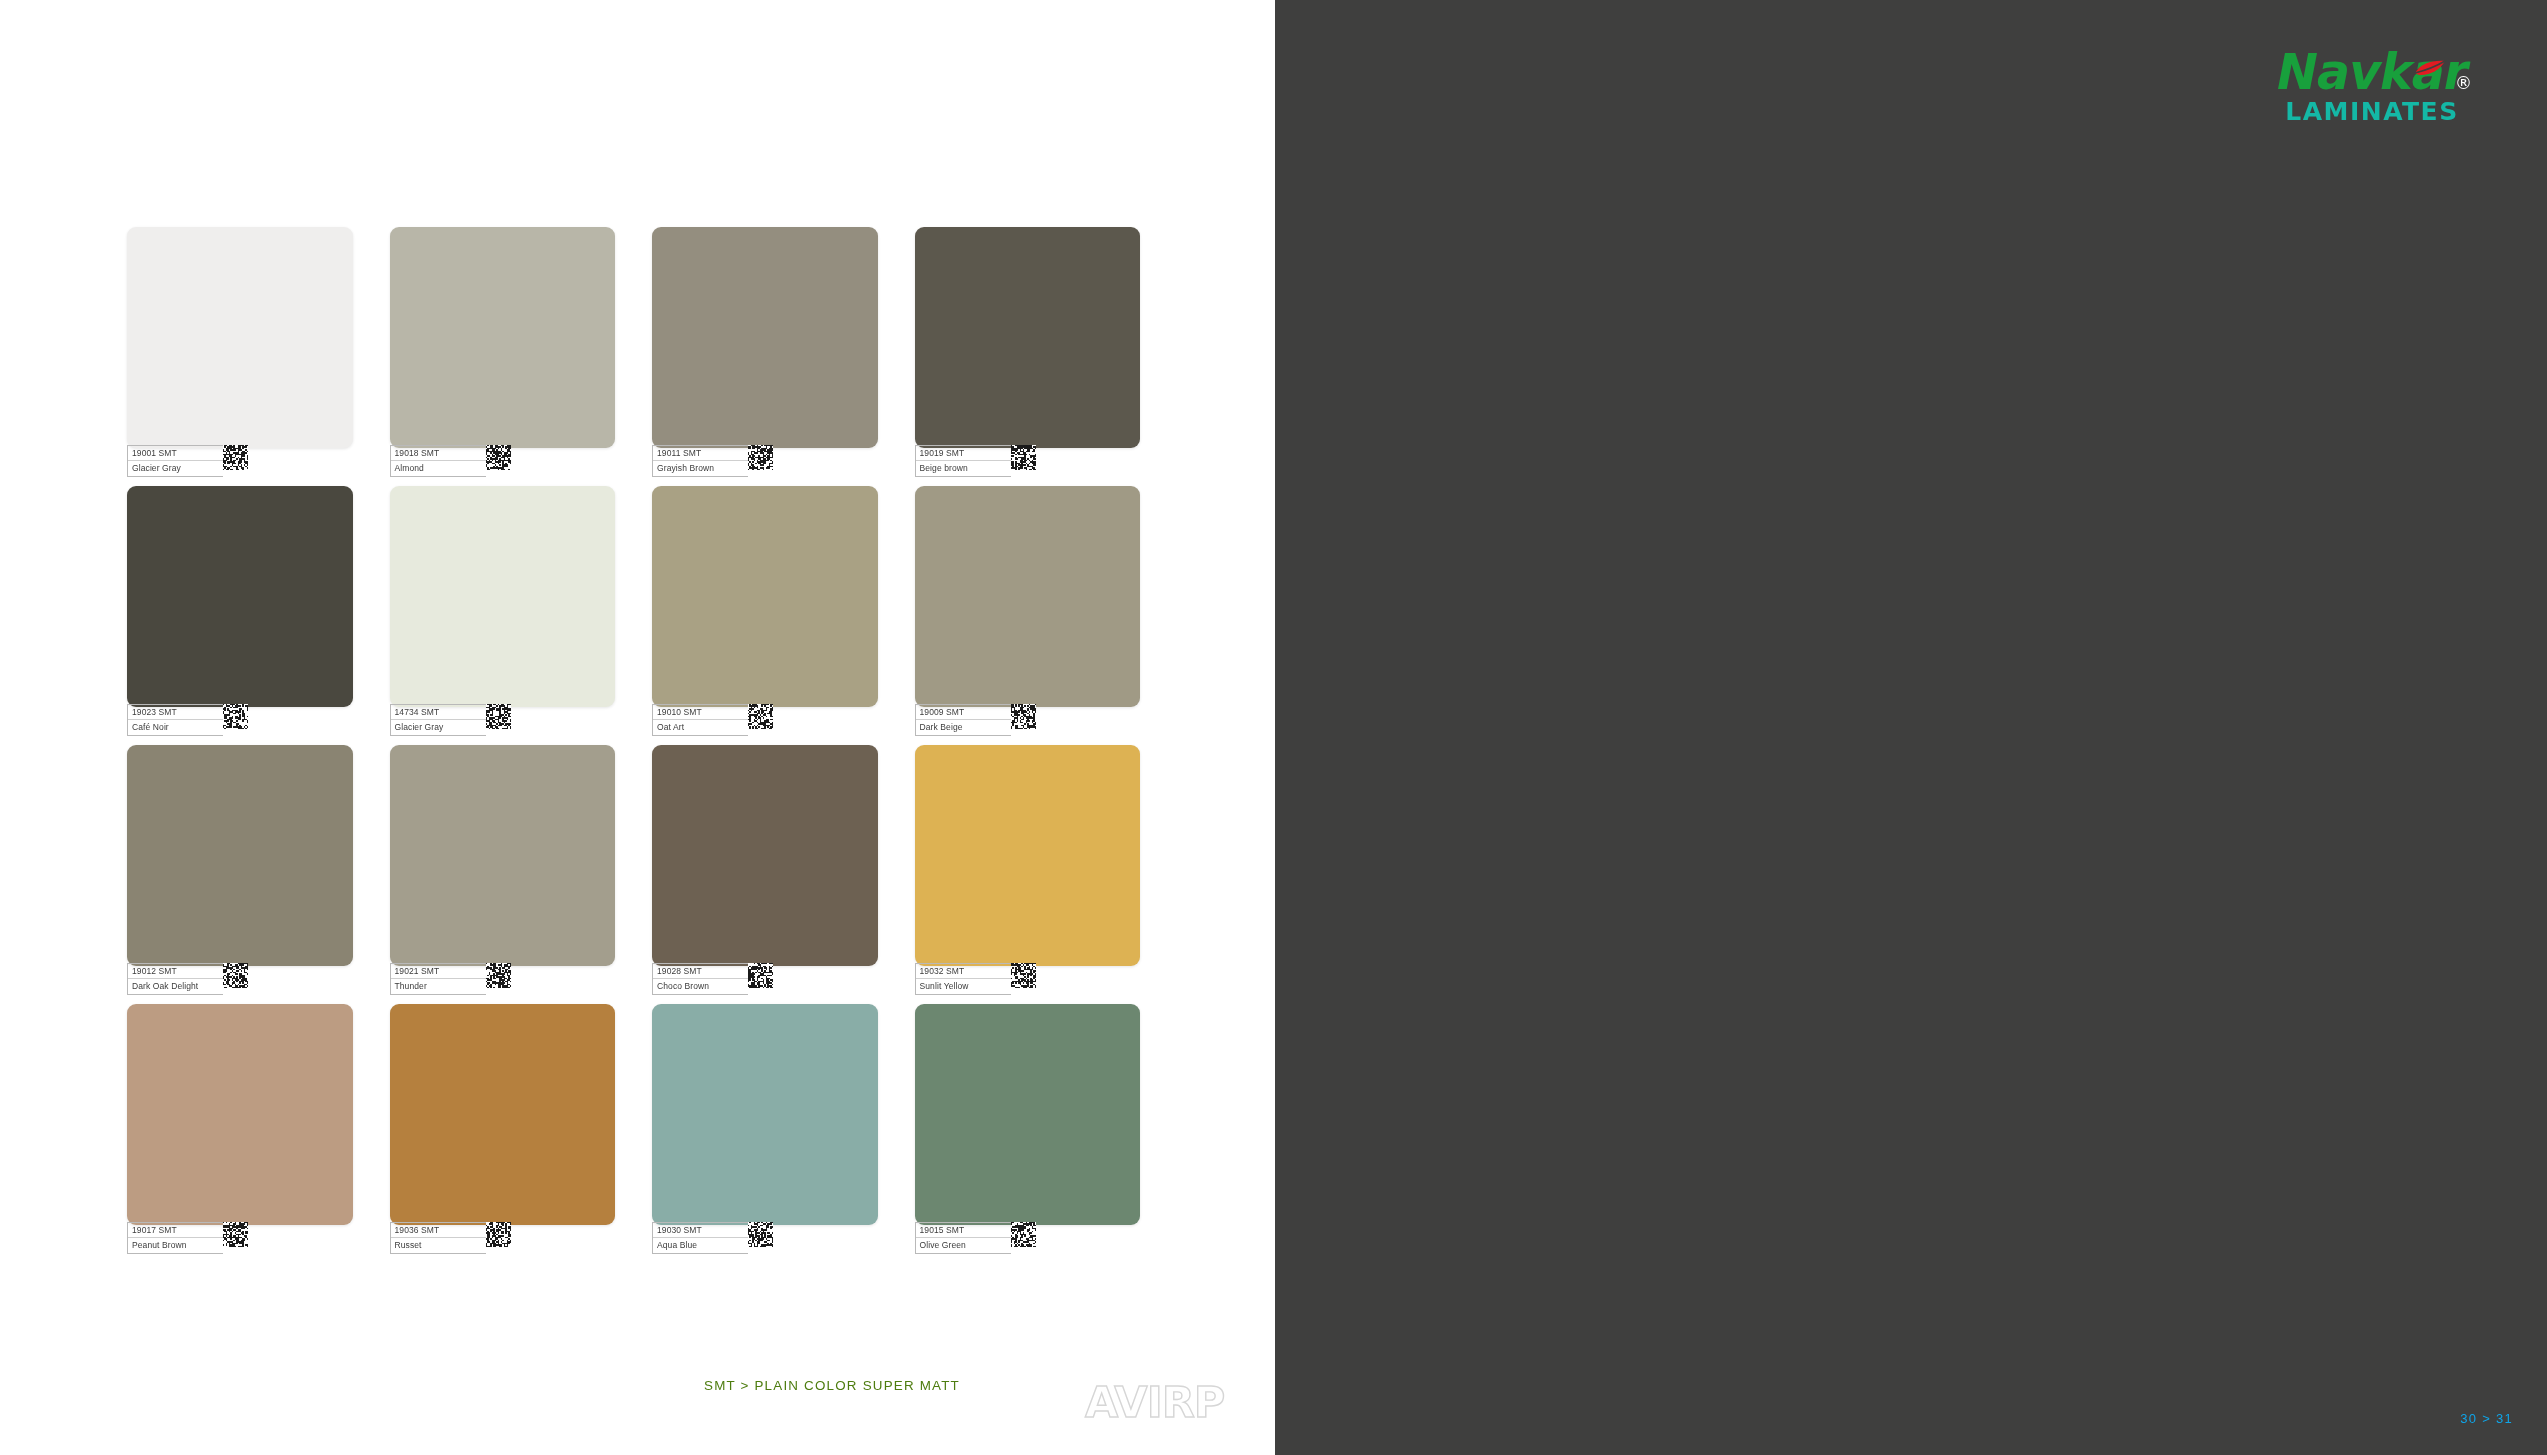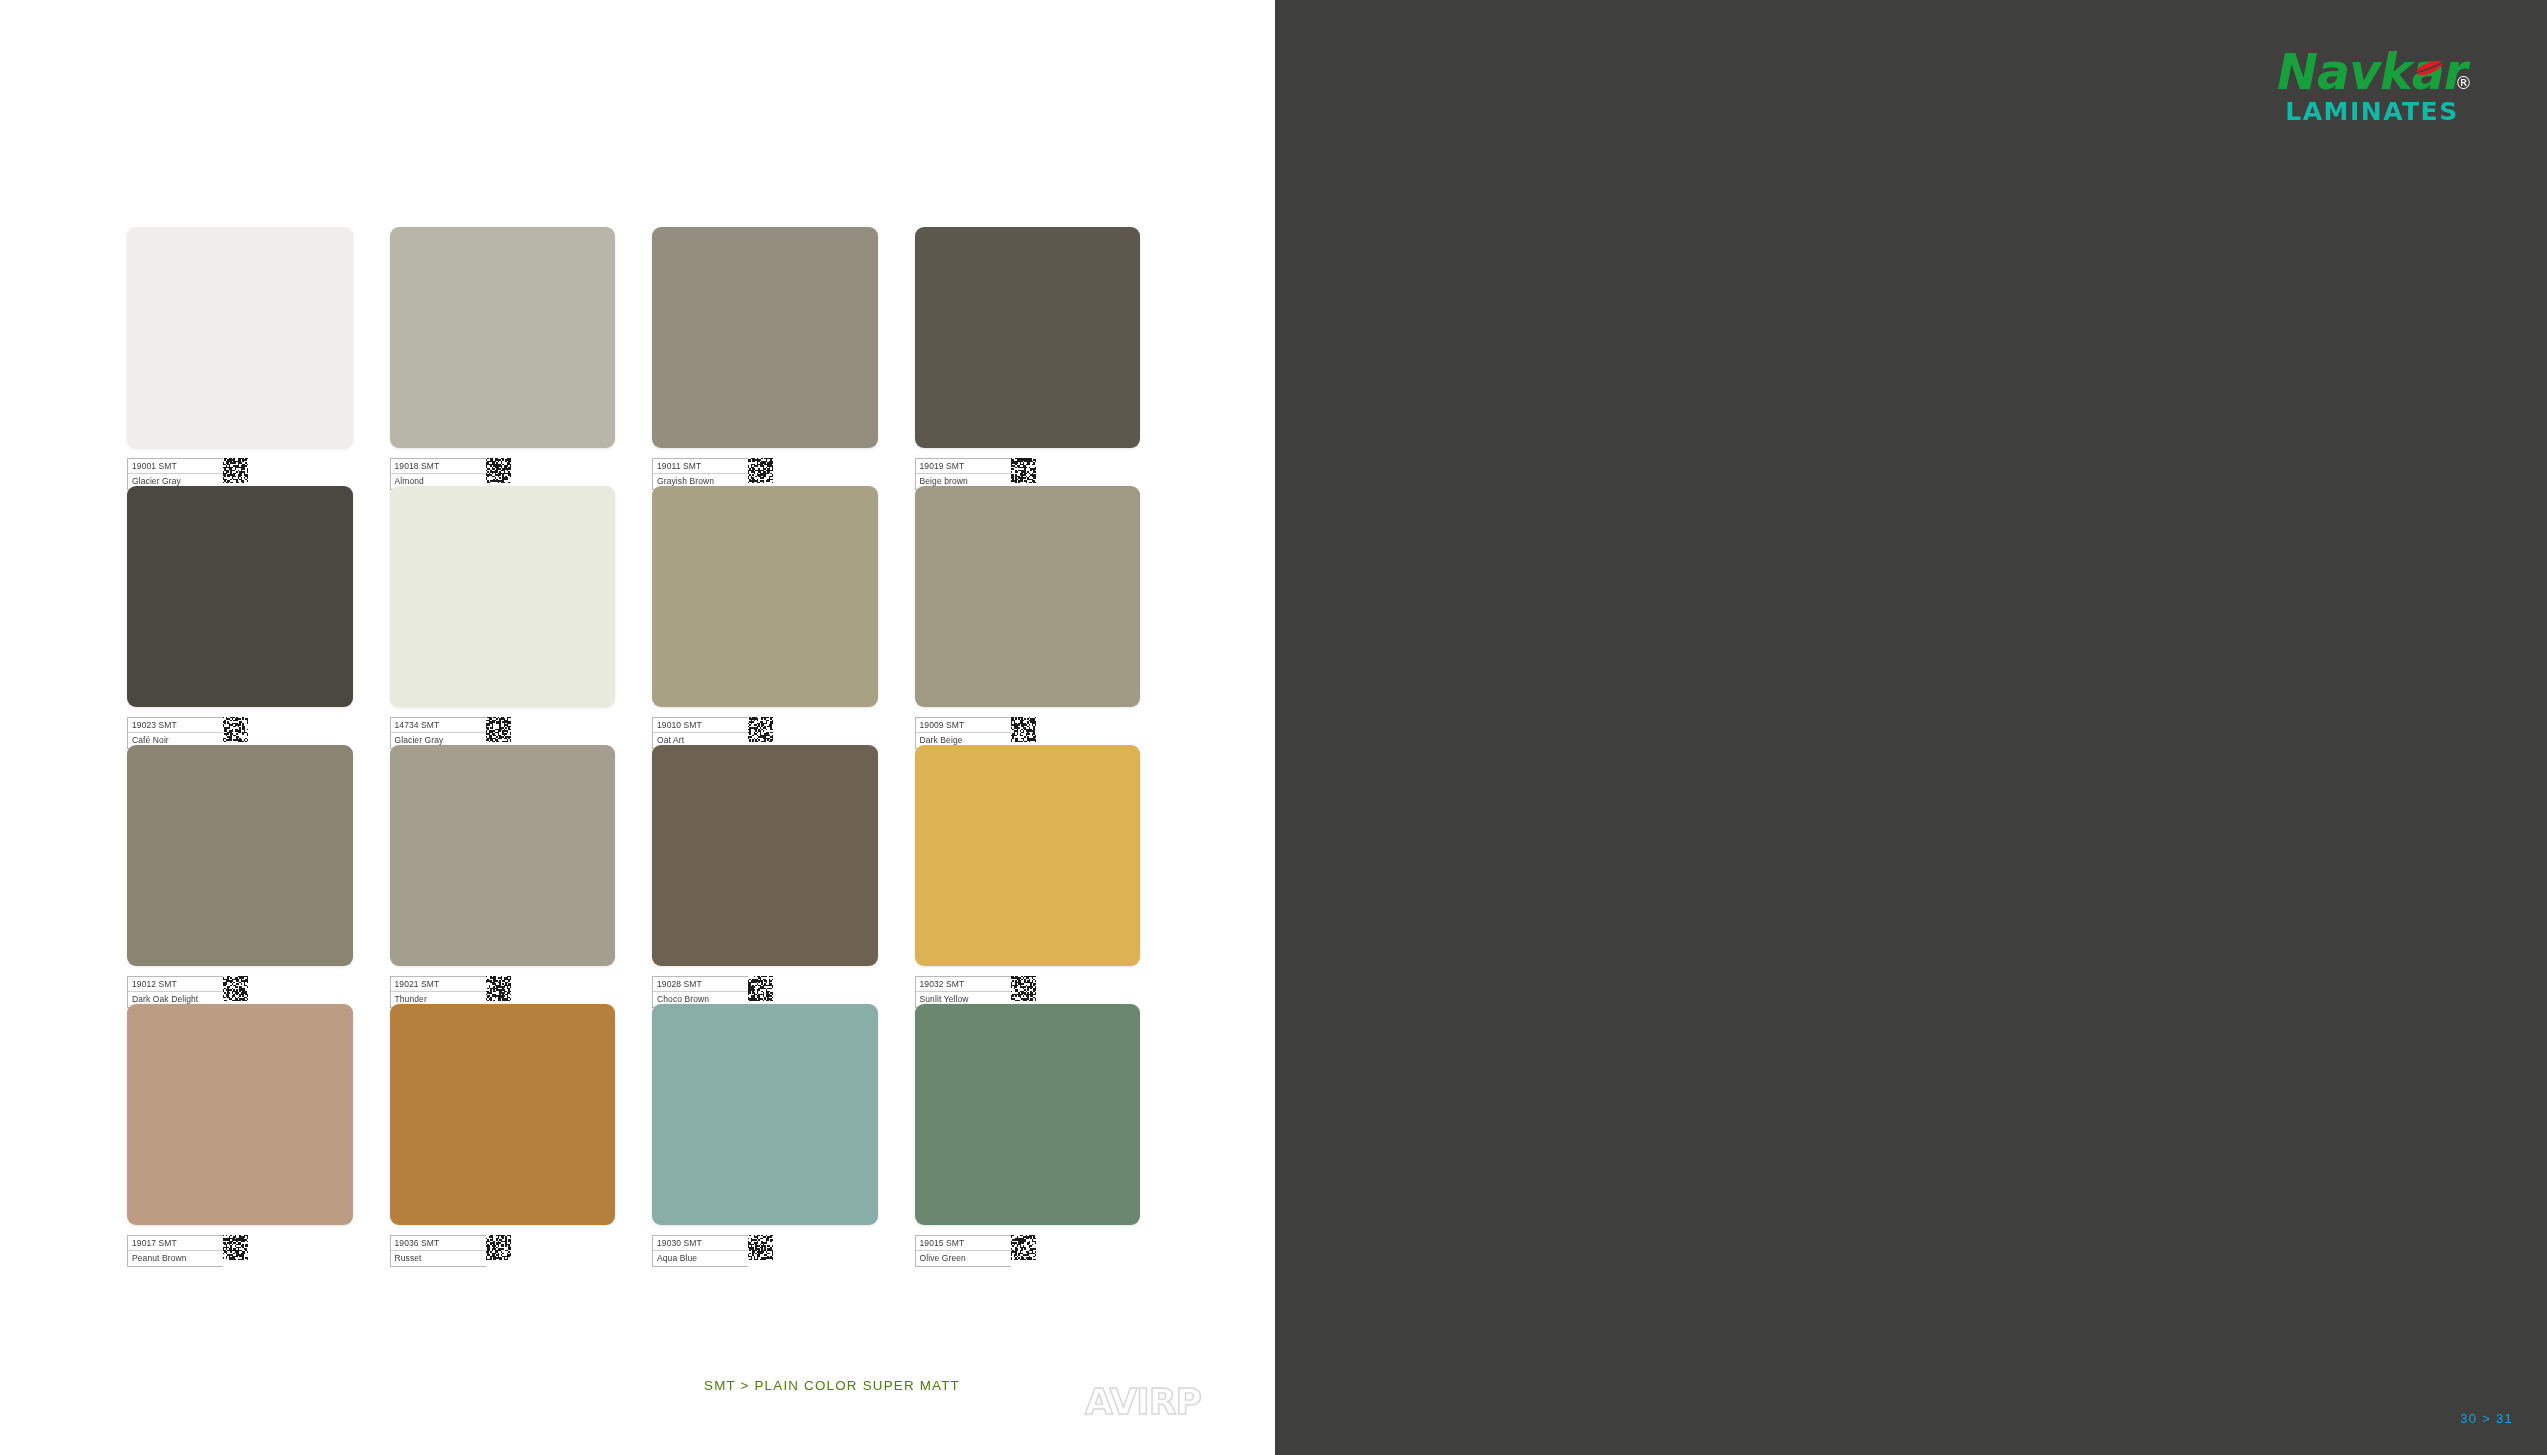--- a/index.html
+++ b/index.html
@@ -30,21 +30,21 @@
   .swatch {
     width: 100%;
     height: 221px;
     border-radius: 9px;
   }
   .grid-left .swatch  { box-shadow: 0 1px 3px rgba(0,0,0,.10); }
 
   
   .label {
     position: absolute;
-    top: 231px;
+    top: 218px;
     left: 0;
     display: flex;
     align-items: stretch;
   }
   .label-texts {
     width: 96px;
     border: 1px solid #b9b9b9;
     border-right: none;
   }
   .label-code, .label-name {
@@ -106,21 +106,21 @@
     letter-spacing: 1.2px;
     white-space: nowrap;
   }
   .footer-left-cat  { left: 704px; color: #4d7c0f; }
 
   .watermark {
     position: absolute;
     bottom: 24px;
     font-family: "DejaVu Sans", sans-serif;
     font-weight: 700;
-    font-size: 36px;
+    font-size: 43px;
     letter-spacing: -1px;
     color: transparent;
     line-height: 60px;
   }
   .wm-left  { left: 1085px; -webkit-text-stroke: 1.4px #d6d6d6; }
 
   .page-num {
     position: absolute;
     right: 34px; bottom: 30px;
     font-size: 13px;

